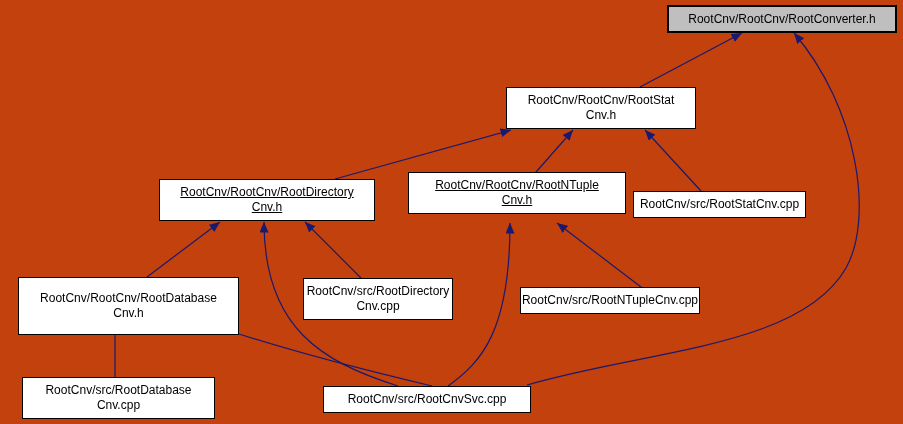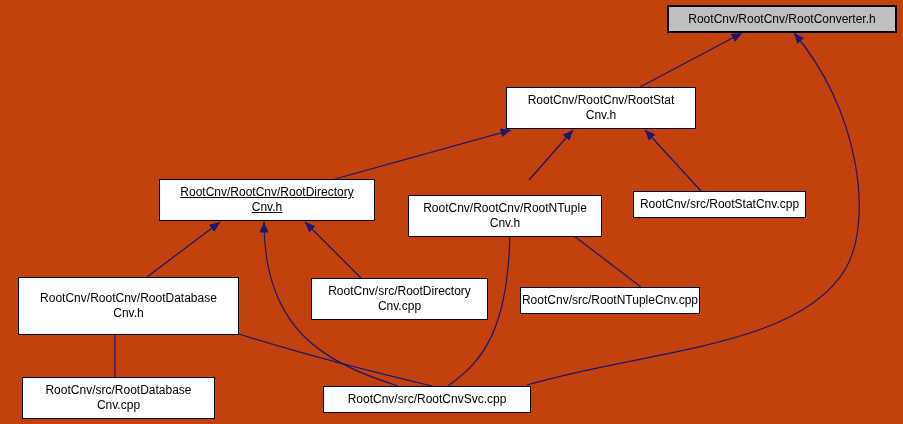--- a/index.html
+++ b/index.html
@@ -80,35 +80,35 @@
   <div class="node" style="left:506px; top:87px; width:190px; height:42px;">
     <span>RootCnv/RootCnv/RootStat</span>
     <span>Cnv.h</span>
   </div>
 
   <div class="node" style="left:159px; top:179px; width:216px; height:42px;text-decoration:underline;">
     <span>RootCnv/RootCnv/RootDirectory</span>
     <span>Cnv.h</span>
   </div>
 
-  <div class="node" style="left:408px; top:195px; width:194px; height:42px;">
+  <div class="node" style="left:408px; top:172px; width:218px; height:42px;text-decoration:underline;">
     <span>RootCnv/RootCnv/RootNTuple</span>
     <span>Cnv.h</span>
   </div>
 
   <div class="node" style="left:633px; top:191px; width:173px; height:27px;">
     <span>RootCnv/src/RootStatCnv.cpp</span>
   </div>
 
   <div class="node" style="left:18px; top:277px; width:221px; height:58px;">
     <span>RootCnv/RootCnv/RootDatabase</span>
     <span>Cnv.h</span>
   </div>
 
-  <div class="node" style="left:303px; top:278px; width:177px; height:42px;margin-left:8px;">
+  <div class="node" style="left:303px; top:278px; width:150px; height:42px;">
     <span>RootCnv/src/RootDirectory</span>
     <span>Cnv.cpp</span>
   </div>
 
   <div class="node" style="left:520px; top:287px; width:180px; height:27px;">
     <span>RootCnv/src/RootNTupleCnv.cpp</span>
   </div>
 
   <div class="node" style="left:22px; top:377px; width:193px; height:42px;">
     <span>RootCnv/src/RootDatabase</span>

